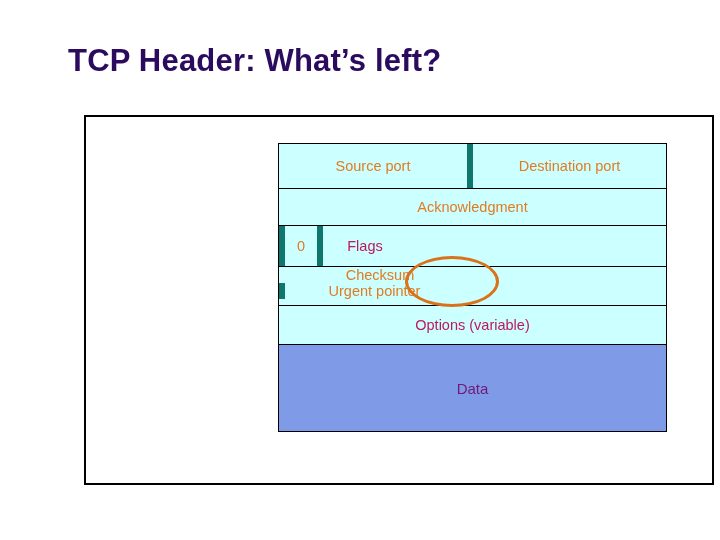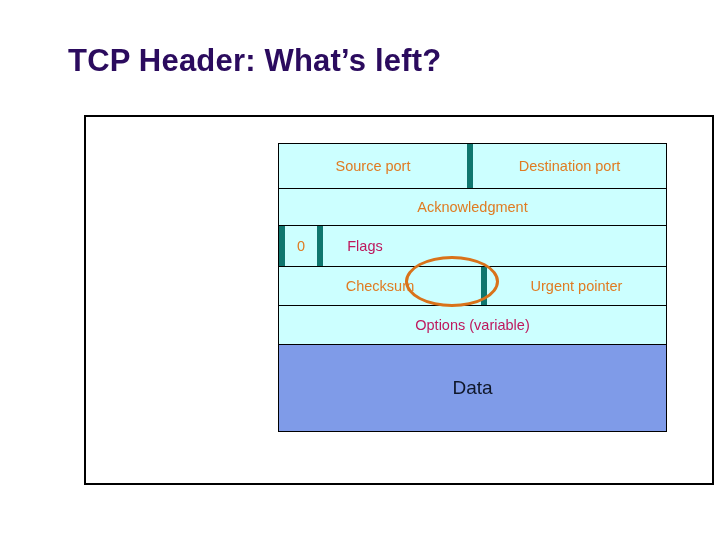--- a/index.html
+++ b/index.html
@@ -88,40 +88,40 @@
   }
   .hdr-cell.black-text {
     color: #be185d;
   }
 
   
   .row-ports      { height: 45px; }
   .row-seq        { height: 36px; }
   .row-ack        { height: 37px; }
   .row-flags      { height: 41px; }
-  .row-checksum   { height: 39px; }
+  .row-checksum   { height: 39px; flex-direction: column; }
   .row-options    { height: 39px; }
   .row-data       { height: 88px; }
 
   
   .c-src      { width: 188px; }
   .c-dst      { width: 199px; }
   .c-full     { width: 387px; }
   .c-hdrlen   { width: 74px; }
   .c-zero     { width: 38px; }
   .c-flags    { width: 90px; }
   .c-advwin   { width: 185px; }
   .c-checksum { width: 202px; }
   .c-urgent   { width: 185px; }
 
   .data-block {
     width: 387px;
     background: #7F9BE8;
-    color: #0f172a;
-    font-size: 19px;
+    color: #701a75;
+    font-size: 15px;
   }
 
   
   #flags-highlight {
     position: absolute;
     left: 369px;
     top: 256px;
     width: 94px;
     height: 51px;
     border: 3.5px solid #D9721A;

